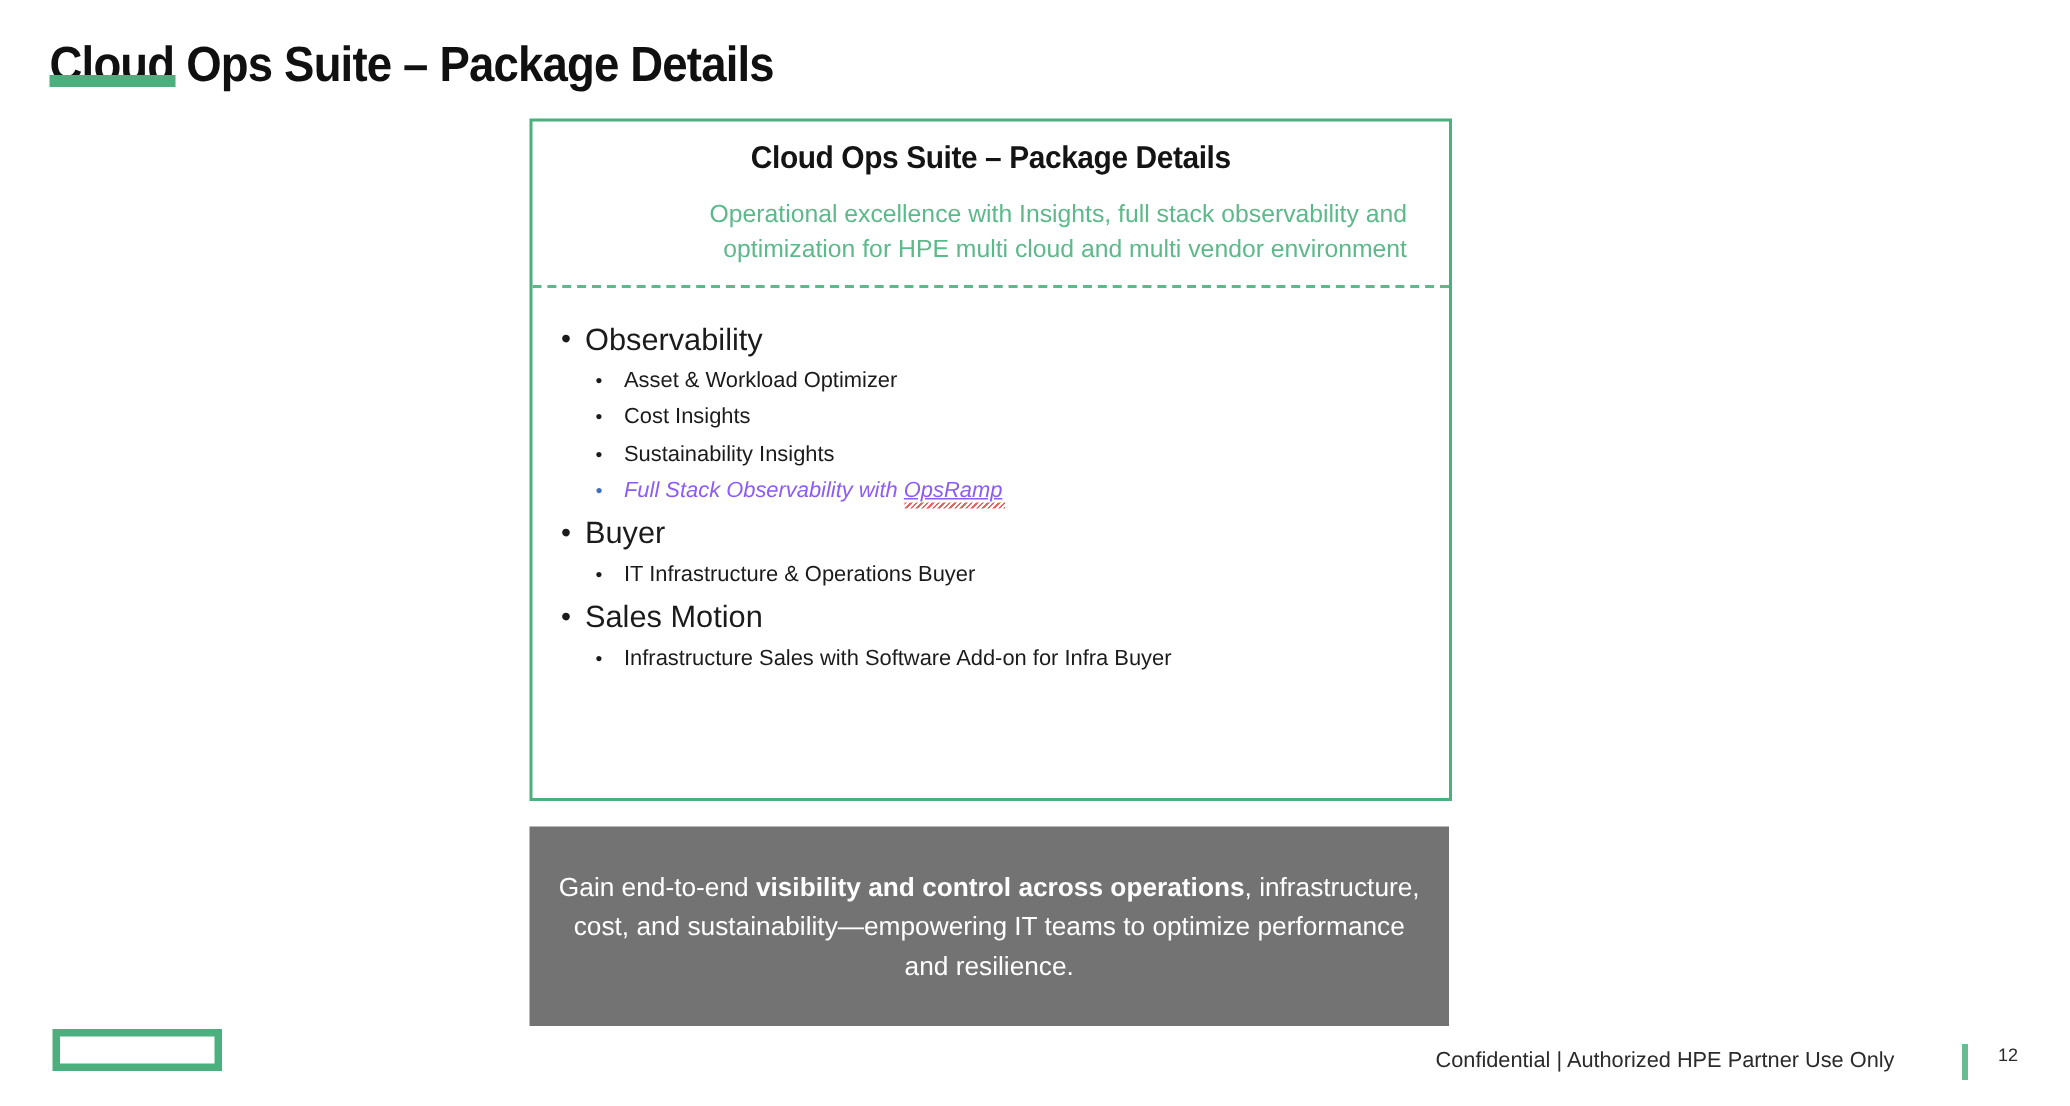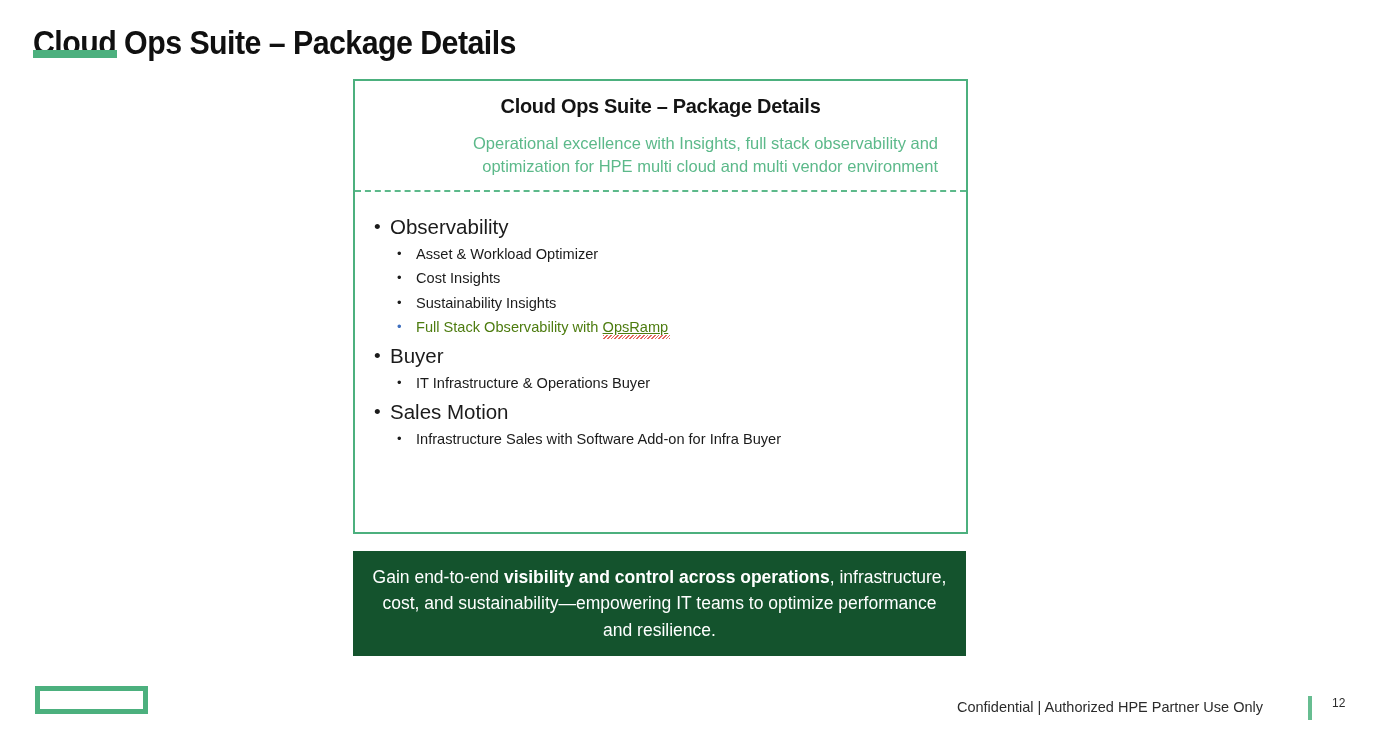--- a/index.html
+++ b/index.html
@@ -111,21 +111,22 @@
   .sub-item::before {
     content: "\2022";
     position: absolute;
     left: 7px;
     top: 0;
     font-size: 13px;
     line-height: 24.3px;
     color: #1b1b1b;
   }
   .sub-item.link-item {
-    color: #4d7c0f;
+    color: #8b5cf6;
+    font-style: italic;
   }
   .sub-item.link-item::before {
     color: #3f6fbe;
   }
   .link-word {
     text-decoration: underline;
     position: relative;
   }
   .link-word .squiggle {
     position: absolute;
@@ -137,22 +138,22 @@
       repeating-linear-gradient(135deg, #e04b42 0 1.2px, rgba(0,0,0,0) 1.2px 2.6px);
     opacity: 0.85;
   }
 
   
   #callout-box {
     position: absolute;
     left: 353px;
     top: 551px;
     width: 613px;
-    height: 105px;
-    background: #14532d;
+    height: 133px;
+    background: #737373;
     color: #ffffff;
     display: flex;
     align-items: center;
     justify-content: center;
     text-align: center;
   }
   #callout-text {
     font-size: 17.5px;
     line-height: 26.5px;
     padding: 0 14px;

